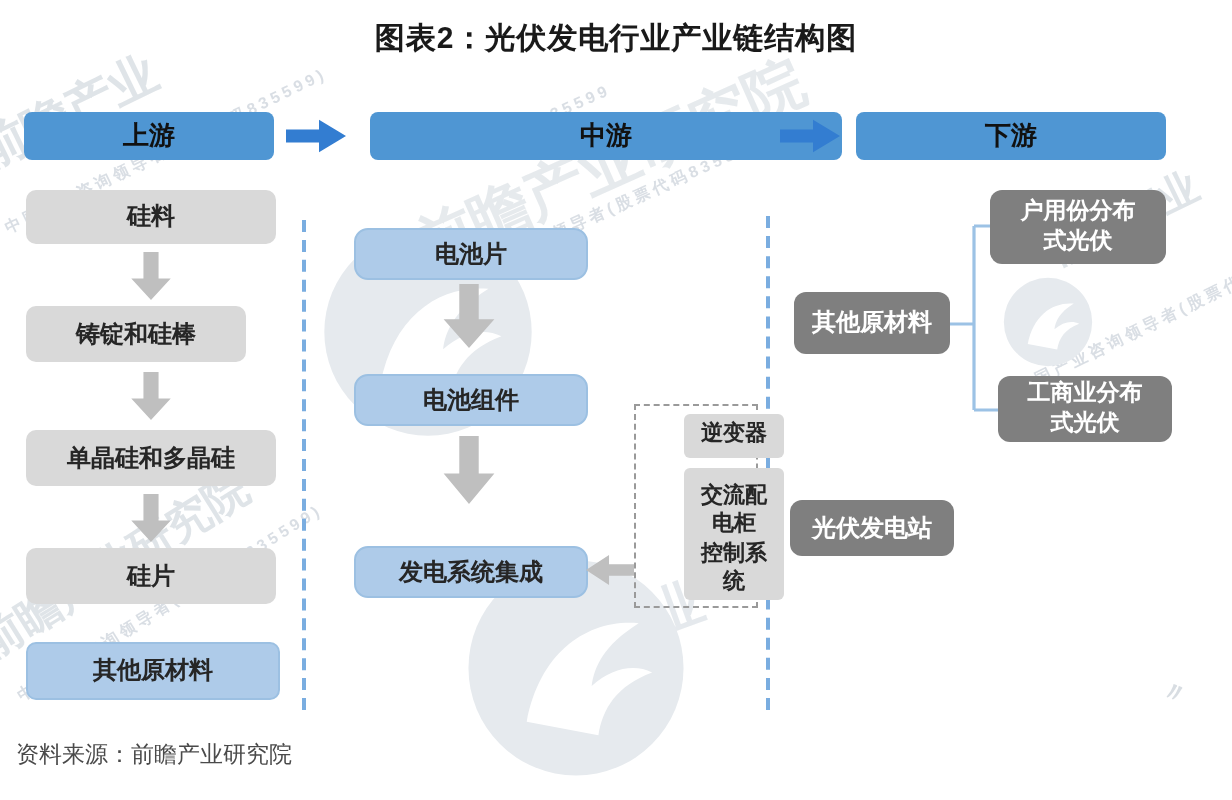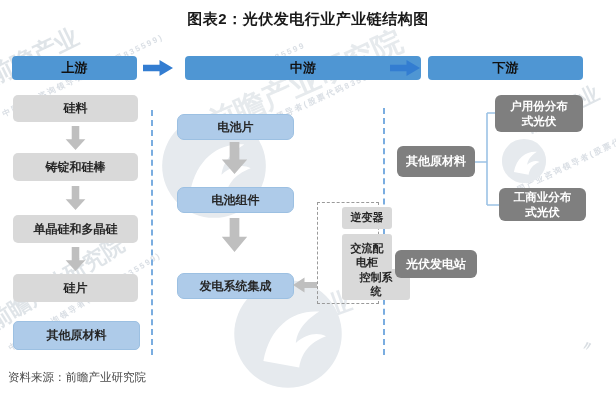--- a/index.html
+++ b/index.html
@@ -72,41 +72,41 @@
   <div class="arrow arrow-right" style="left:143px;top:59px;width:30px;height:18px;"></div>
   <div class="box stage" style="left:185px;top:56px;width:236px;height:24px;">中游</div>
   <div class="arrow arrow-right" style="left:390px;top:59px;width:30px;height:18px;"></div>
   <div class="box stage" style="left:428px;top:56px;width:155px;height:24px;">下游</div>
 
   <div class="vsep" style="left:151px;top:110px;height:245px;"></div>
   <div class="vsep" style="left:383px;top:108px;height:247px;"></div>
 
   <div class="box gray" style="left:13px;top:95px;width:125px;height:27px;">硅料</div>
   <div class="arrow arrow-down" style="left:65px;top:126px;width:21px;height:24px;"></div>
-  <div class="box gray" style="left:13px;top:153px;width:125px;height:28px;">铸锭和硅棒</div>
+  <div class="box gray" style="left:13px;top:153px;width:110px;height:28px;">铸锭和硅棒</div>
   <div class="arrow arrow-down" style="left:65px;top:186px;width:21px;height:24px;"></div>
   <div class="box gray" style="left:13px;top:215px;width:125px;height:28px;">单晶硅和多晶硅</div>
   <div class="arrow arrow-down" style="left:65px;top:247px;width:21px;height:24px;"></div>
   <div class="box gray" style="left:13px;top:274px;width:125px;height:28px;">硅片</div>
   <div class="box lblue" style="left:13px;top:321px;width:125px;height:27px;">其他原材料</div>
 
   <div class="box lblue" style="left:177px;top:114px;width:115px;height:24px;border-radius:7px;">电池片</div>
   <div class="arrow arrow-down" style="left:221px;top:142px;width:27px;height:32px;"></div>
   <div class="box lblue" style="left:177px;top:187px;width:115px;height:24px;border-radius:7px;">电池组件</div>
   <div class="arrow arrow-down" style="left:221px;top:218px;width:27px;height:34px;"></div>
   <div class="box lblue" style="left:177px;top:273px;width:115px;height:24px;border-radius:7px;">发电系统集成</div>
 
   <div class="arrow arrow-left" style="left:293px;top:277px;width:24px;height:16px;"></div>
 
   <div class="dash-group" style="left:317px;top:202px;width:60px;height:100px;"></div>
   <div class="box comp" style="left:322px;top:207px;width:50px;height:22px;">逆变器</div>
   <div class="box comp" style="left:322px;top:234px;width:50px;height:44px;">
     <span class="wrap3">交流配电柜</span>
   </div>
-  <div class="box comp" style="left:322px;top:269px;width:68px;height:31px;">
+  <div class="box comp" style="left:322px;top:269px;width:50px;height:31px;">
     <span class="wrap3">控制系统</span>
   </div>
 
   <div class="box dark" style="left:397px;top:146px;width:78px;height:31px;font-size:12px;">其他原材料</div>
   <div class="box dark" style="left:495px;top:95px;width:88px;height:37px;">
     <span class="wrap5">户用份分布式光伏</span>
   </div>
   <div class="box dark" style="left:499px;top:188px;width:87px;height:33px;">
     <span class="wrap5">工商业分布式光伏</span>
   </div>

